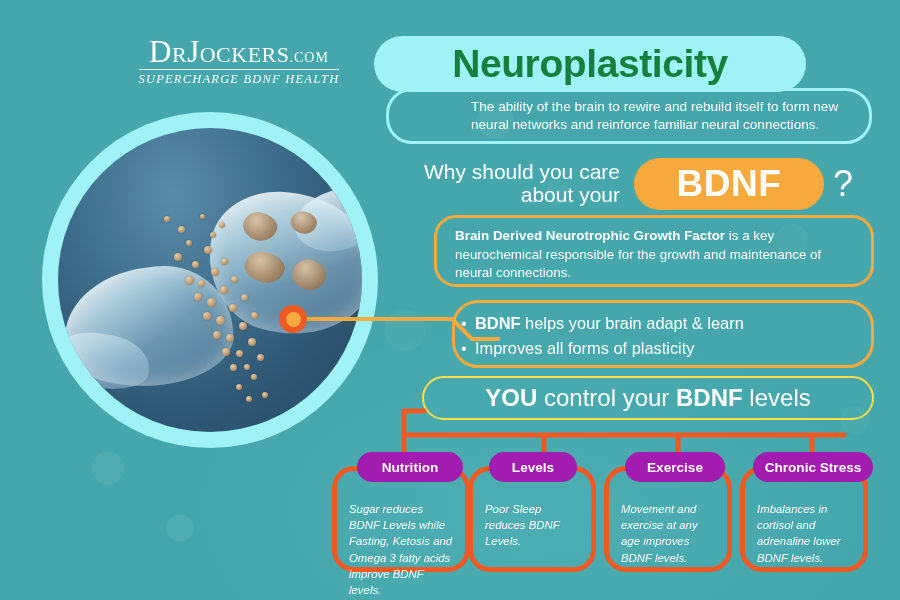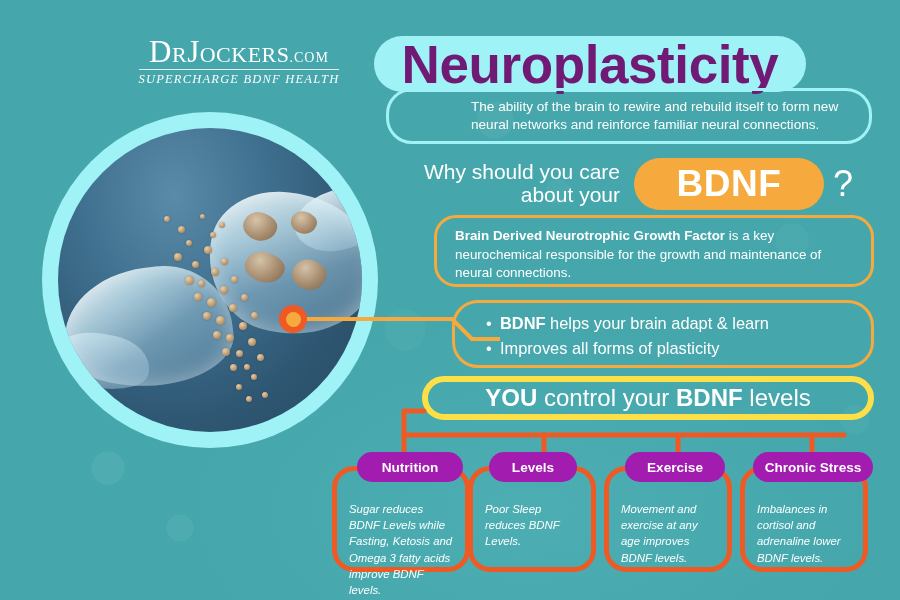--- a/index.html
+++ b/index.html
@@ -140,21 +140,21 @@
 
   
   .title-box {
     position: absolute; left: 374px; top: 36px;
     width: 432px; height: 56px;
     background: #9ff2f5;
     border-radius: 28px;
     display: flex; align-items: center; justify-content: center;
   }
   .title-text {
-    font-size: 53px; font-weight: bold; color: #701a75;
+    font-size: 39px; font-weight: bold; color: #15803d;
     letter-spacing: -0.4px;
   }
   .subtitle-box {
     position: absolute; left: 386px; top: 88px;
     width: 486px; height: 56px;
     border: 3px solid #9ff2f5;
     border-radius: 26px;
     display: flex; align-items: center;
     padding: 0 24px 0 34px;
   }
@@ -196,34 +196,34 @@
   }
   .def-text { font-size: 13.4px; color: #ffffff; line-height: 1.38; }
   .def-text b { font-weight: bold; }
 
   
   .bullets-box {
     position: absolute; left: 452px; top: 300px;
     width: 422px; height: 68px;
     border: 3px solid #f6a93c;
     border-radius: 26px;
-    padding: 8px 14px 0 31px;
+    padding: 8px 14px 0 6px;
   }
   .bullet-row {
     font-size: 16.4px; color: #ffffff; line-height: 1.55;
     white-space: nowrap;
   }
   .bullet-row b { font-weight: bold; }
   .bullet-dot { display: inline-block; width: 14px; }
 
   
   .you-box {
     position: absolute; left: 422px; top: 376px;
     width: 452px; height: 44px;
-    border: 6px solid #fde047;
+    border: 2px solid #fde047;
     border-radius: 24px;
     display: flex; align-items: center; justify-content: center; text-align: center;
   }
   .you-text { font-size: 24px; color: #ffffff; }
   .you-text b { font-weight: bold; }
 
   
   .tree { position: absolute; left: 0; top: 380px; width: 900px; height: 90px; }
 
   

